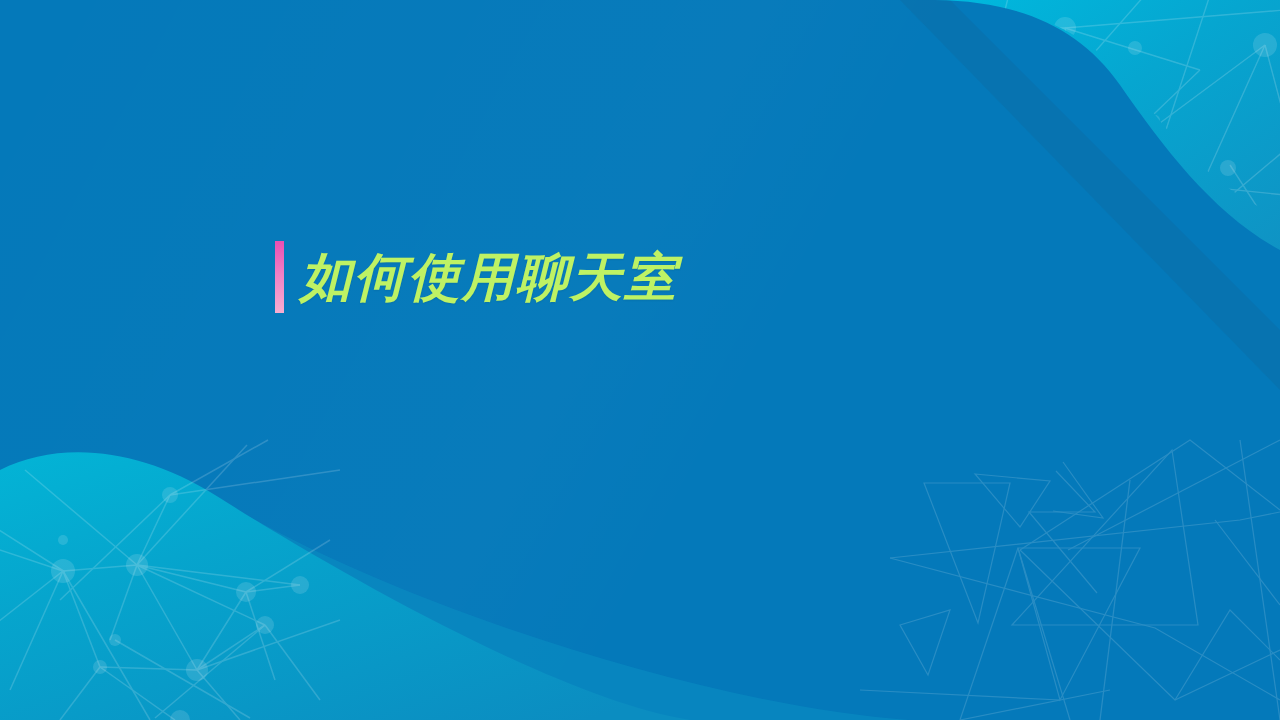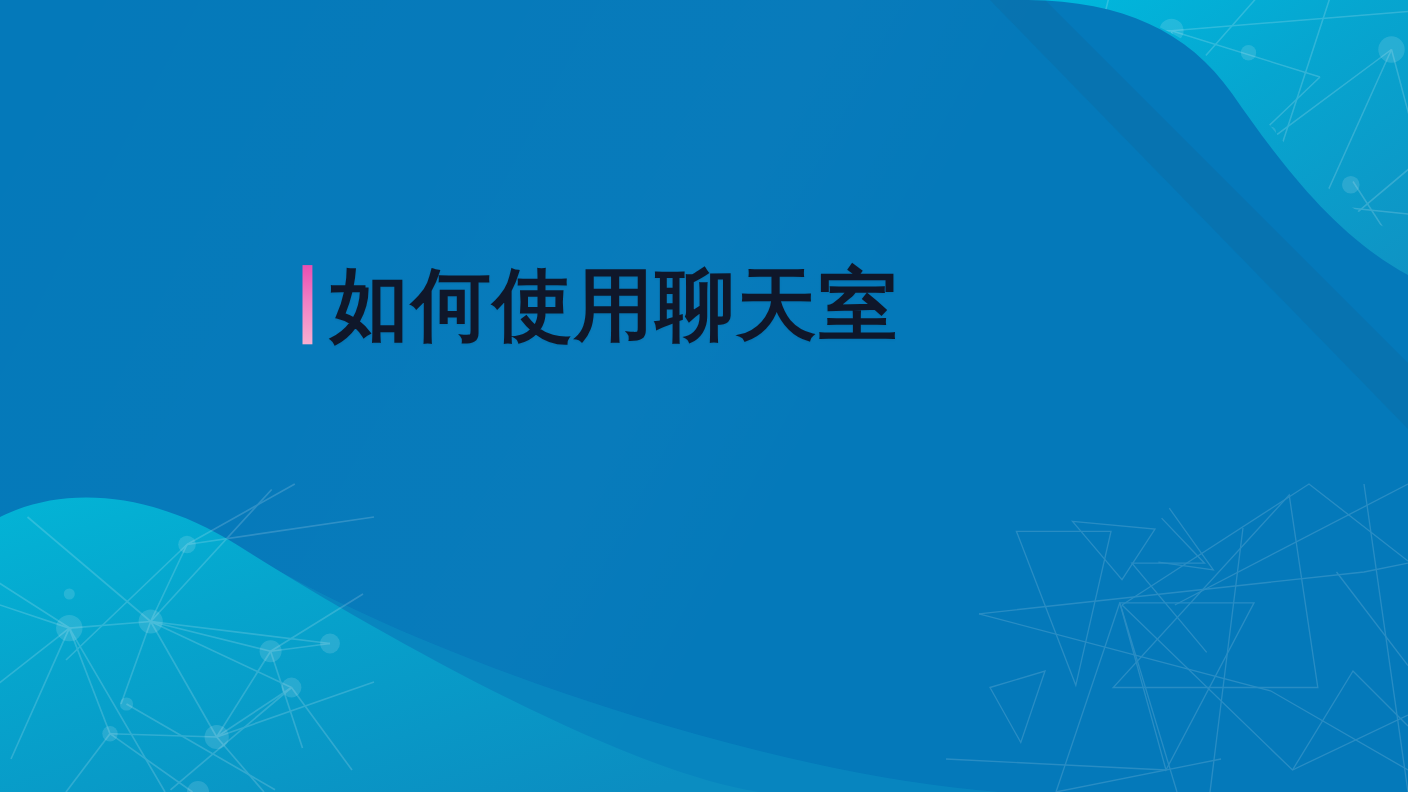--- a/index.html
+++ b/index.html
@@ -46,28 +46,29 @@
 
   .accent-bar {
     width:9px;
     height:72px;
     background:linear-gradient(to bottom, #e94fb2 0%, #f07fc4 45%, #f7aed0 100%);
     flex:0 0 auto;
   }
 
   .title-text {
     margin-left:16px;
-    color:#0f172a;
-    font-size:72px;
+    color:#bef264;
+    font-size:52px;
     line-height:72px;
     font-weight:700;
     letter-spacing:2px;
     white-space:nowrap;
     font-family:"DejaVu Sans", "Liberation Sans", sans-serif;
     text-shadow:0 1px 2px rgba(0,0,0,0.08);
+    font-style:italic;
   }
 </style>
 </head>
 <body>
 
 <div id="slide">
 
   <div class="bg-sheen"></div>
 
   <svg class="deco" viewBox="0 0 1280 720" preserveAspectRatio="none">

